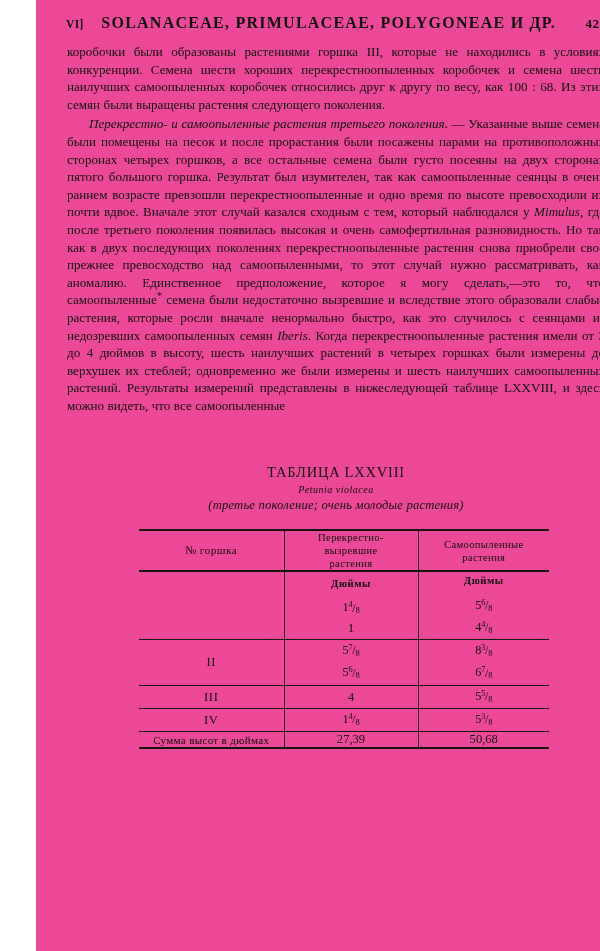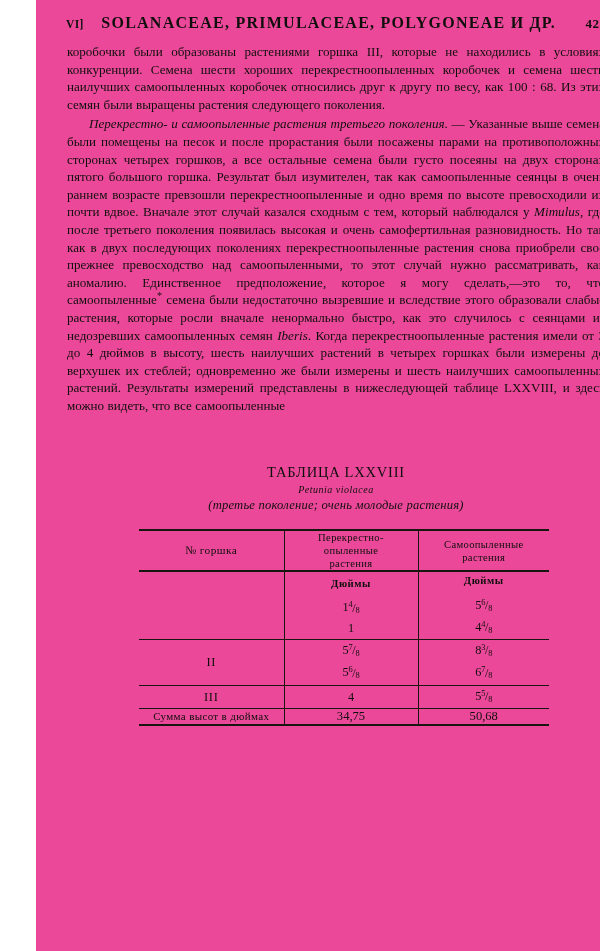--- a/index.html
+++ b/index.html
@@ -257,21 +257,21 @@
       <colgroup>
         <col style="width:145px">
         <col style="width:134px">
         <col style="width:131px">
       </colgroup>
       <thead>
         <tr class="rule-top">
           <th class="colhead colhead-first">№ горшка</th>
           <th class="colhead vline-l">
             <span>Перекрестно-</span><br>
-            <span>опыленные</span><br>
+            <span>вызревшие</span><br>
             <span>растения</span>
           </th>
           <th class="colhead vline-l">
             <span>Самоопыленные</span><br>
             <span>растения</span>
           </th>
         </tr>
       </thead>
       <tbody>
 
@@ -304,24 +304,33 @@
         <tr class="rule-thin">
           <td class="cell rowlabel">III</td>
           <td class="cell vline-l">
             <span class="val">4</span>
           </td>
           <td class="cell vline-l">
             <span class="val"><span class="frac"><span class="whole">5</span><span class="num">5</span><span class="sl">/</span><span class="den">8</span></span></span>
           </td>
         </tr>
 
+        <tr class="rule-thin">
+          <td class="cell rowlabel">IV</td>
+          <td class="cell vline-l">
+            <span class="val"><span class="frac"><span class="whole">1</span><span class="num">4</span><span class="sl">/</span><span class="den">8</span></span></span>
+          </td>
+          <td class="cell vline-l">
+            <span class="val"><span class="frac"><span class="whole">5</span><span class="num">3</span><span class="sl">/</span><span class="den">8</span></span></span>
+          </td>
+        </tr>
 
         <tr class="rule-thin rule-bottom">
           <td class="sumlabel">Сумма высот в дюймах</td>
-          <td class="sumval vline-l">34,75</td>
+          <td class="sumval vline-l">27,39</td>
           <td class="sumval vline-l">50,68</td>
         </tr>
 
       </tbody>
     </table>
   </div>
 
 
 </div>
 

